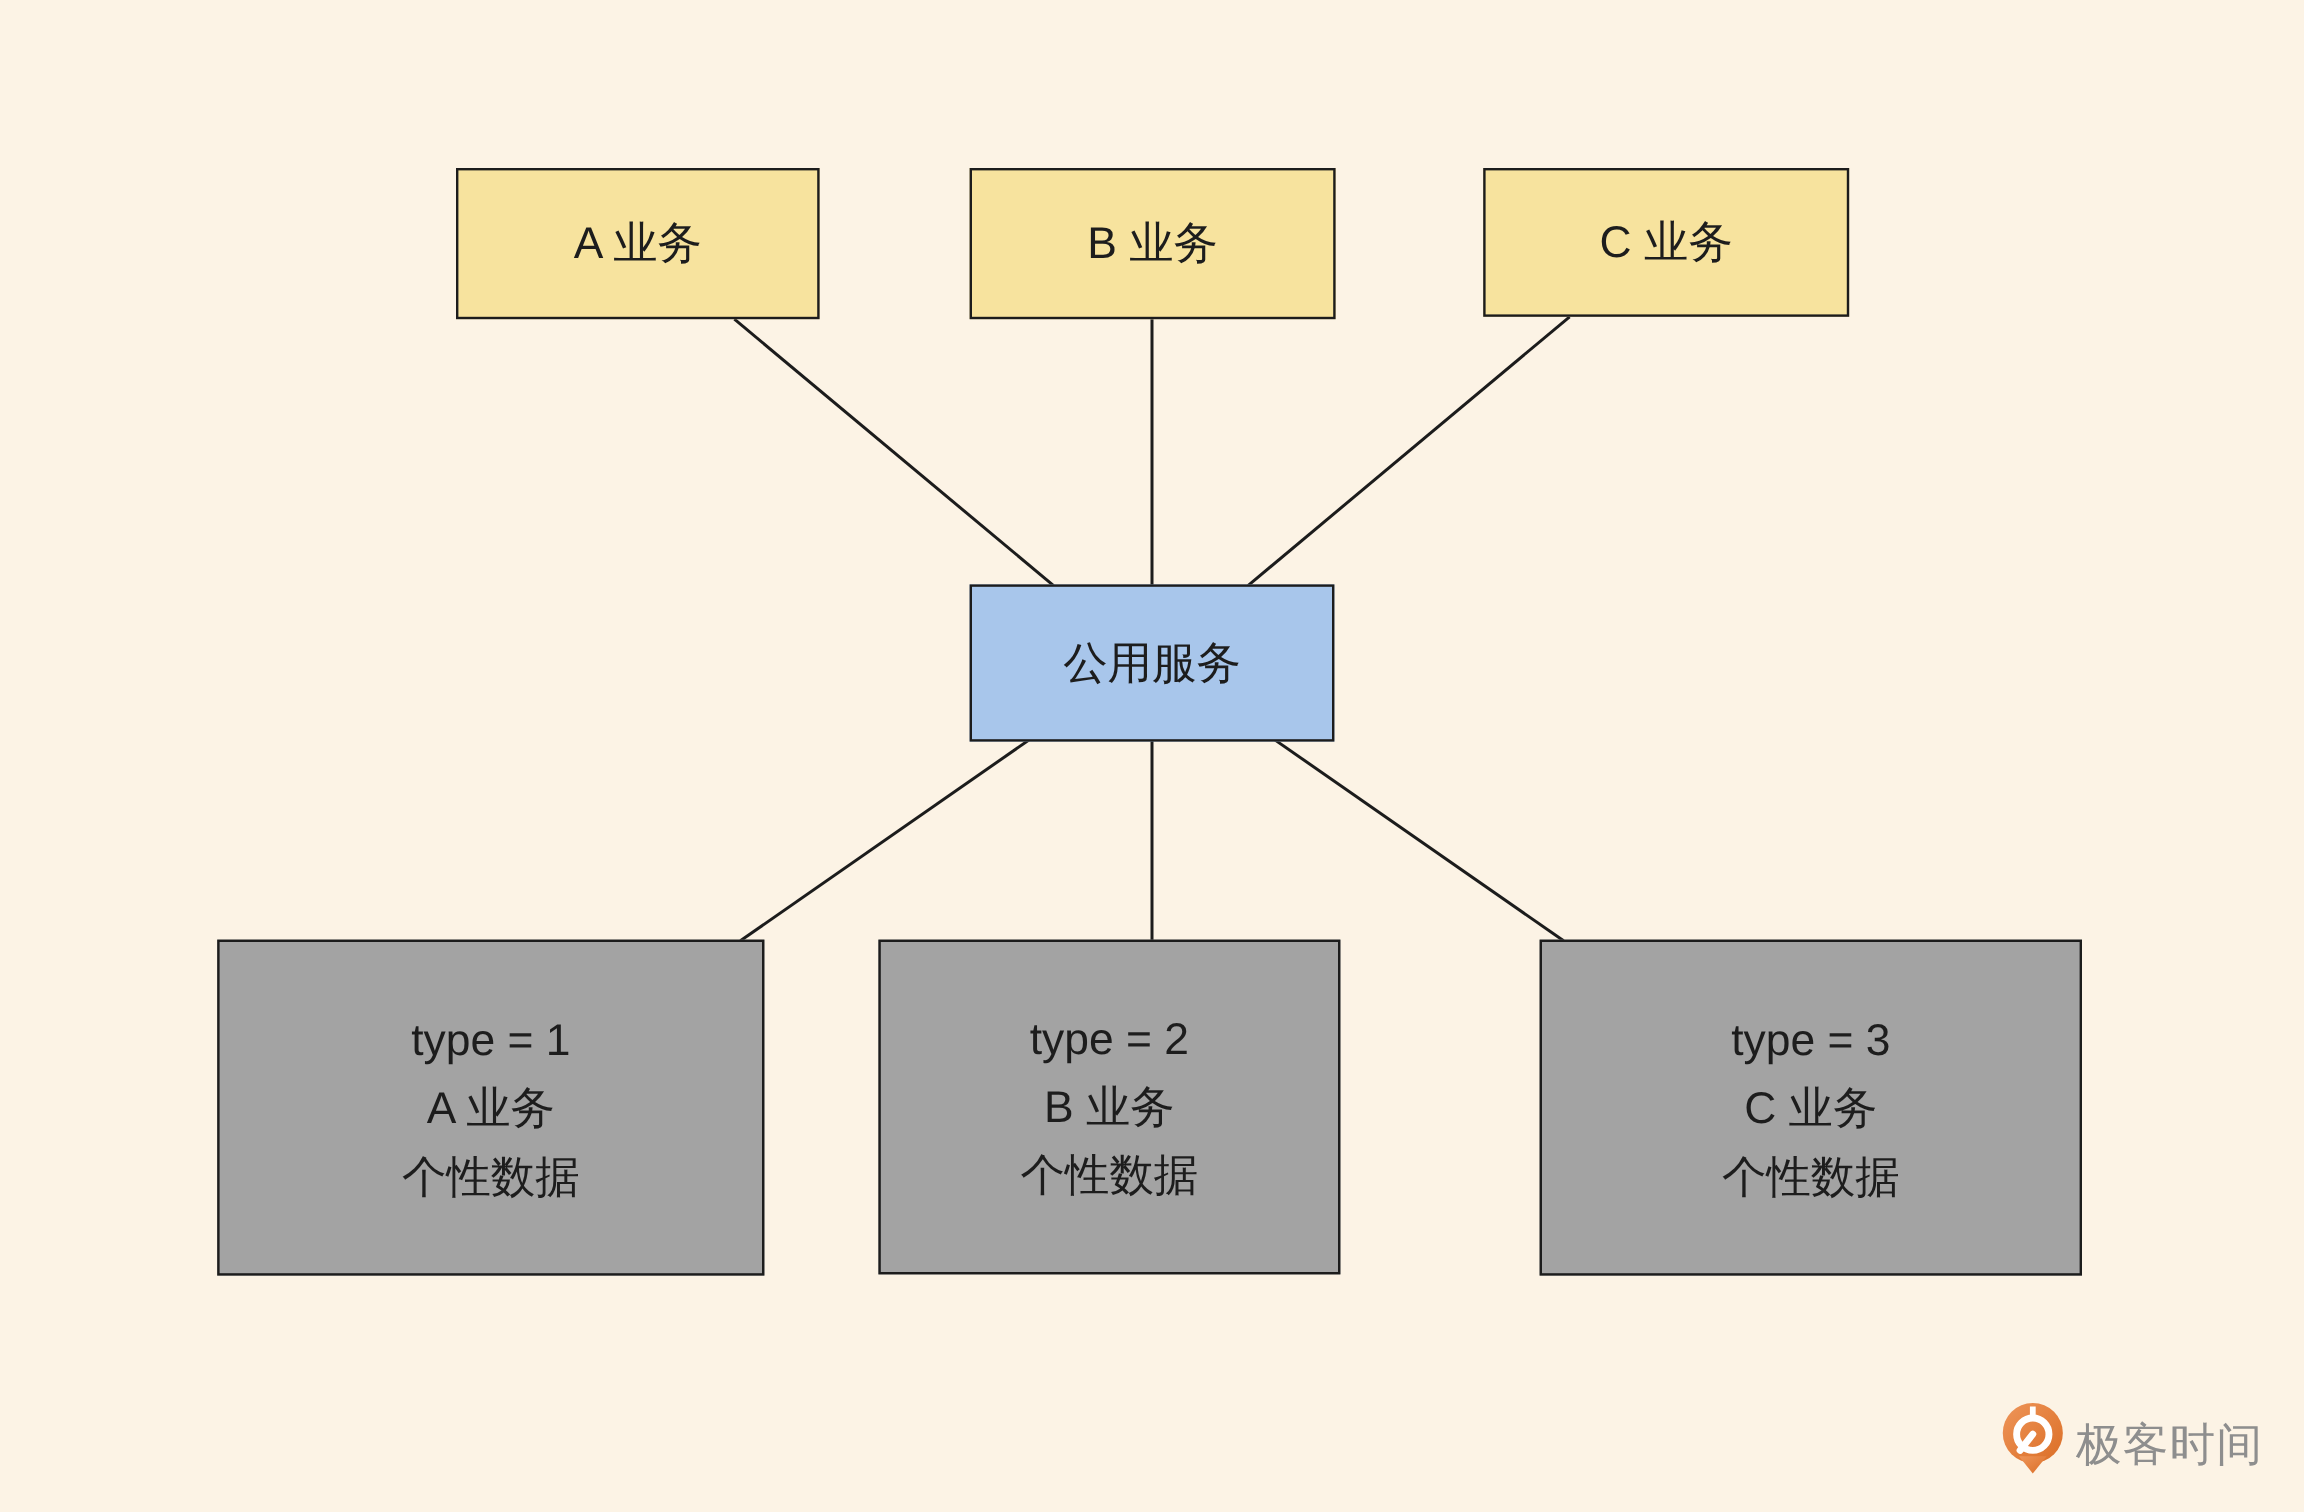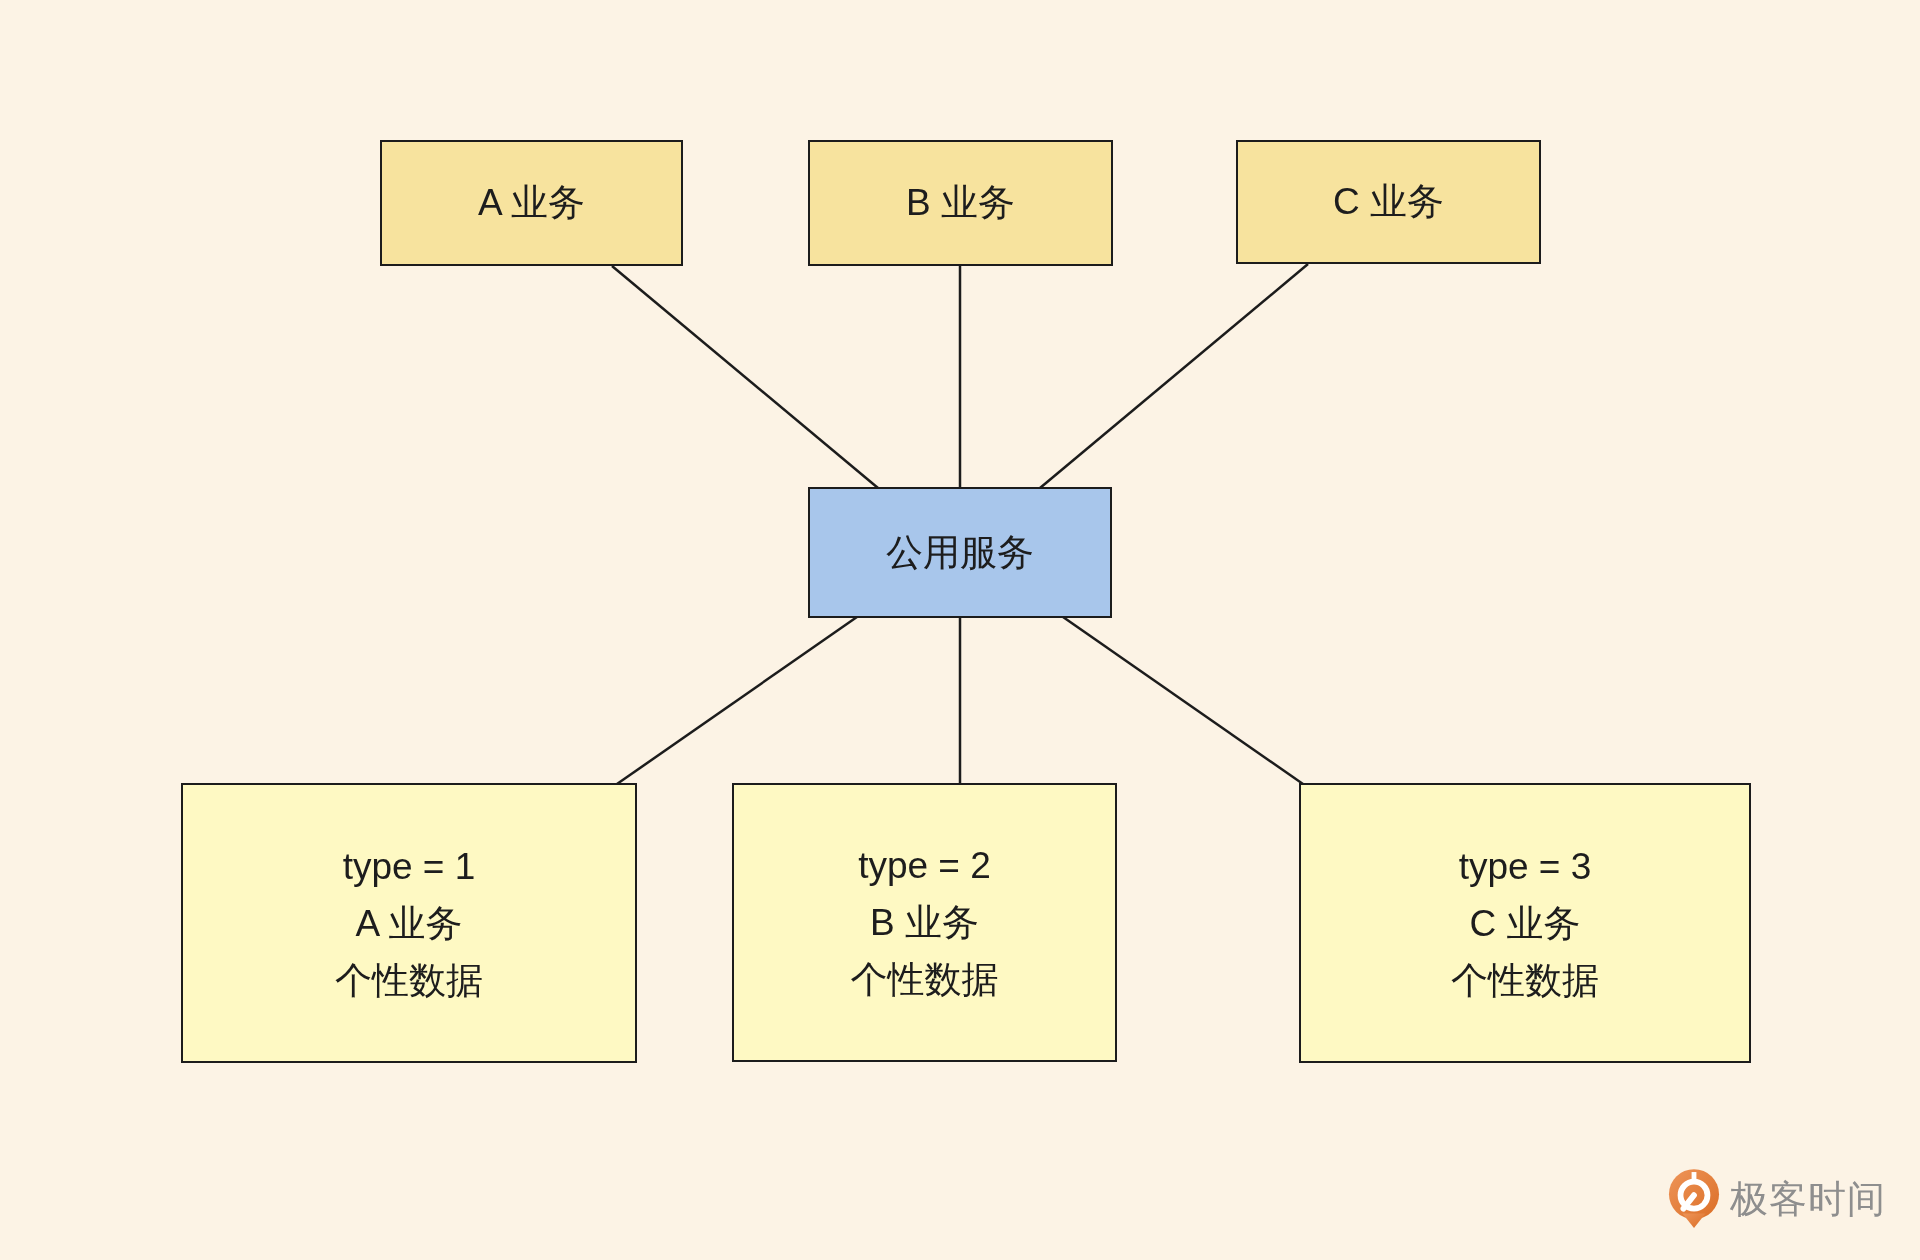--- a/index.html
+++ b/index.html
@@ -33,36 +33,36 @@
     display: flex;
     flex-direction: column;
     align-items: center;
     justify-content: center;
     color: #1D1D1D;
     font-size: 37px;
     text-align: center;
   }
   .node-top { background: #F7E39E; }
   .node-center { background: #A8C6EB; }
-  .node-bottom { background: #fef9c3; line-height: 57px; }
+  .node-bottom { background: #a3a3a3; line-height: 57px; }
 
   .node-a      { left: 380px;  top: 140px; width: 303px; height: 126px; }
   .node-b      { left: 808px;  top: 140px; width: 305px; height: 126px; }
   .node-c      { left: 1236px; top: 140px; width: 305px; height: 124px; }
   .node-common { left: 808px;  top: 487px; width: 304px; height: 131px; }
   .node-t1     { left: 181px;  top: 783px; width: 456px; height: 280px; }
   .node-t2     { left: 732px;  top: 783px; width: 385px; height: 279px; }
-  .node-t3     { left: 1283px; top: 783px; width: 452px; height: 280px; margin-left: 16px; }
+  .node-t3     { left: 1283px; top: 783px; width: 452px; height: 280px; }
 
   .watermark {
     position: absolute;
     left: 1668px;
     top: 1168px;
     display: flex;
-    align-items: center;
+    align-items: flex-end;
     gap: 10px;
   }
   .watermark .logo-text {
     color: #8E8E8E;
     font-size: 38px;
     letter-spacing: 1px;
     white-space: nowrap;
   }
 </style>
 </head>

